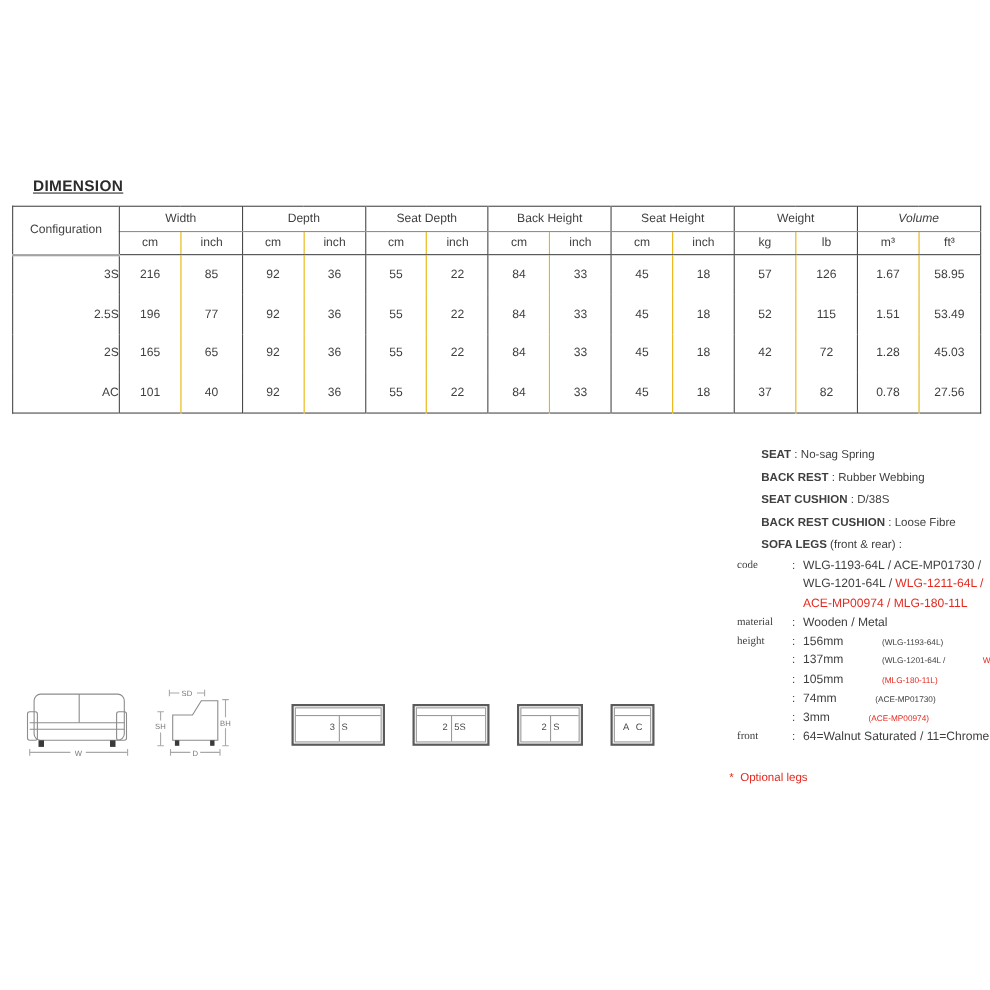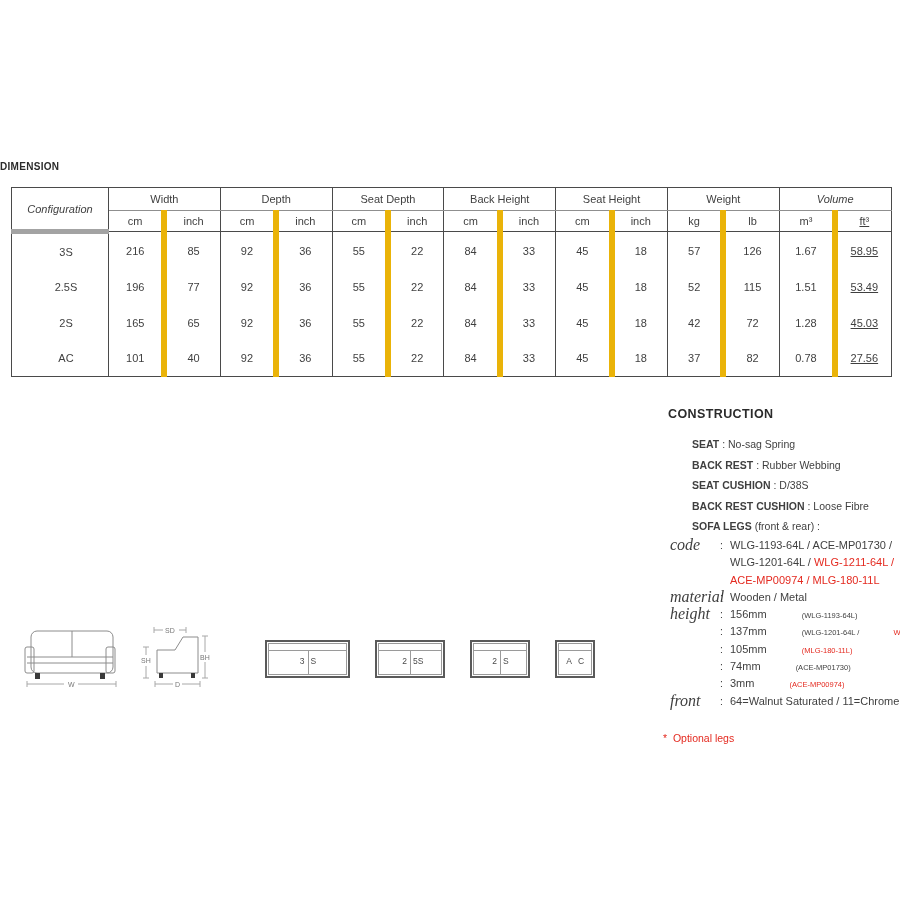--- a/index.html
+++ b/index.html
@@ -4,59 +4,59 @@
 <style>
   html,body{margin:0;padding:0;}
   body{
     width:900px;height:900px;background:#ffffff;position:relative;
     font-family:"Liberation Sans",sans-serif;color:#3f3f3f;overflow:hidden;
   }
   .abs{position:absolute;}
 
   
   #dimension-title{
-    left:0;top:161px;font-size:10px;font-weight:bold;
-    letter-spacing:.3px;color:#2b2b2b;
+    left:30px;top:161px;font-size:14px;font-weight:bold;
+    letter-spacing:.3px;color:#2b2b2b;text-decoration:underline;
   }
 
   
   #dim-table{
     position:absolute;left:11px;top:187px;width:880px;
     border-collapse:collapse;table-layout:fixed;
     border:1px solid #4a4a4a;
   }
   #dim-table th,#dim-table td{
     font-weight:normal;font-size:11px;text-align:center;padding:0;
     color:#3f3f3f;
   }
   #dim-table thead tr.grp th{height:22px;}
   #dim-table thead tr.unit th{height:20px;border-bottom:1px solid #4a4a4a;}
   #dim-table thead th.group-h{border-bottom:1px solid #8f8f8f;border-right:1px solid #4a4a4a;}
   #dim-table thead th.group-h.last{border-right:none;font-style:italic;}
-  #dim-table th.config-h{border-right:1px solid #4a4a4a;border-bottom:5px solid #a3a3a3;font-style:italic;}
-  #dim-table .vl{border-right:6px solid #eab308;}
+  #dim-table th.config-h{border-right:1px solid #4a4a4a;border-bottom:2px solid #a3a3a3;}
+  #dim-table .vl{border-right:1px solid #eab308;}
   #dim-table .vd{border-right:1px solid #4a4a4a;}
-  #dim-table .vn{border-right:none;text-decoration:underline;}
+  #dim-table .vn{border-right:none;}
   #dim-table tbody td{height:35.5px;}
   #dim-table tbody td.cfg{
-    text-align:center;padding-left:12px;border-right:1px solid #4a4a4a;
+    text-align:right;padding-left:12px;border-right:1px solid #4a4a4a;
   }
 
   
   #construction{left:668px;top:407px;width:232px;}
   .c-title{font-size:12.5px;font-weight:bold;letter-spacing:.4px;color:#2b2b2b;margin:0 0 17px 0;}
   .spec{padding-left:14px;font-size:10.5px;line-height:12px;margin-bottom:8.5px;white-space:nowrap;}
   .spec .b{font-weight:bold;margin-left:10px;}
   .spec .sep{white-space:pre;}
   .legs-grid{
     display:grid;grid-template-columns:50px 10px 170px;grid-auto-rows:17.3px;
     padding-left:2px;font-size:11px;align-items:start;
   }
   .legs-grid>div{line-height:14px;white-space:nowrap;}
-  .lab{font-family:"Liberation Serif",serif;font-style:italic;font-size:16px;color:#3f3f3f;}
+  .lab{font-family:"Liberation Serif",serif;font-size:10px;color:#3f3f3f;}
   .colon{font-size:10.5px;}
   .red{color:#e42a20;text-align:center;}
   .paren{font-size:7.5px;margin-left:32px;}
   .footnote{margin-left:-5px;margin-top:21px;font-size:10.5px;color:#e42a20;white-space:pre;}
 
   
   svg .ol{stroke:#8c8c8c;stroke-width:1;fill:none;}
   svg .dim{stroke:#a8a8a8;stroke-width:1;}
   svg .leg{fill:#3a3a3a;stroke:none;}
   svg text{font-family:"Liberation Sans",sans-serif;font-size:7px;fill:#787878;}
@@ -178,21 +178,20 @@
         <td class="vd">18</td>
         <td class="vl">37</td>
         <td class="vd">82</td>
         <td class="vl">0.78</td>
         <td class="vn">27.56</td>
       </tr>
     </tbody>
 </table>
 
 <div class="abs" id="construction">
-  <div class="c-title">CONSTRUCTION</div>
 
   <div class="spec">
     <span class="b">SEAT</span><span class="sep"> : </span><span>No-sag Spring</span>
   </div>
   <div class="spec">
     <span class="b">BACK REST</span><span class="sep"> : </span><span>Rubber Webbing</span>
   </div>
   <div class="spec">
     <span class="b">SEAT CUSHION</span><span class="sep"> : </span><span>D/38S</span>
   </div>

